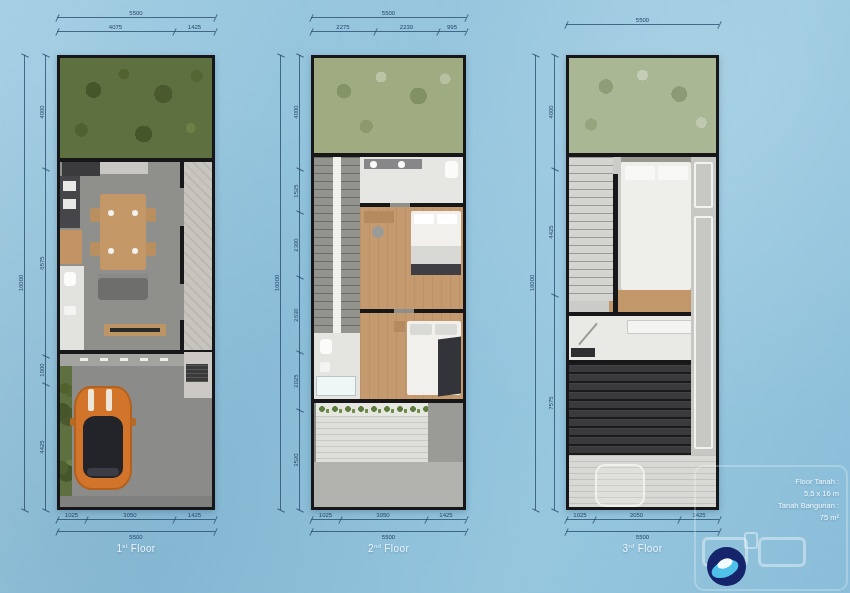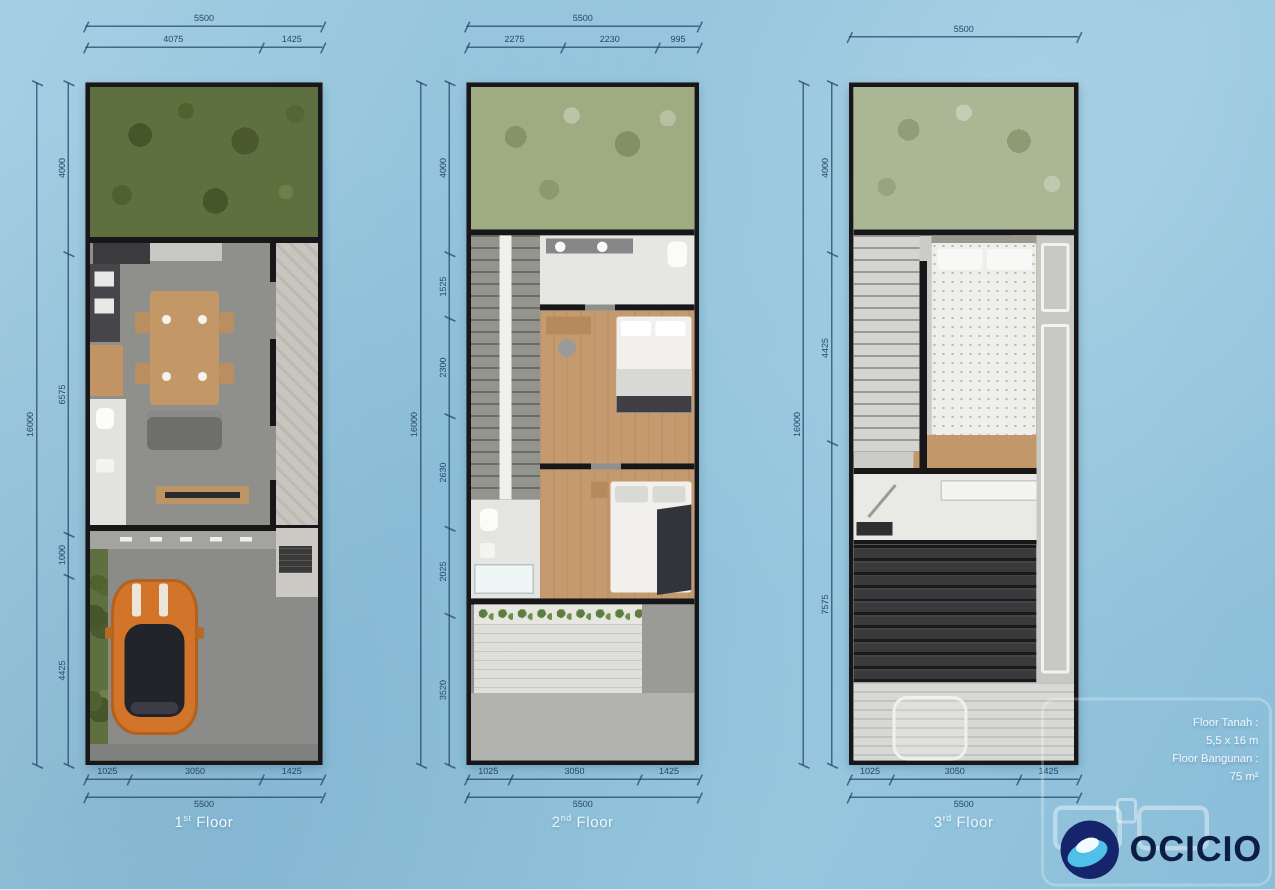--- a/index.html
+++ b/index.html
@@ -353,27 +353,26 @@
     </div>
     <div class="floor-label" style="left:566px;top:543px;width:153px;">
       <span>3</span><sup>rd</sup><span class="w">Floor</span>
     </div>
   </div>
 
   <div class="frame" style="left:694px;top:465px;width:150px;height:122px;"></div>
   <div class="info" style="left:715px;top:476px;width:124px;">
     <div>Floor Tanah :</div>
     <div>5,5 x 16 m</div>
-    <div>Floor Bangunan :</div>
+    <div>Tanah Bangunan :</div>
     <div>75 m²</div>
   </div>
   <div class="ghost" style="left:702px;top:537px;width:40px;height:24px;"></div>
   <div class="ghost" style="left:758px;top:537px;width:42px;height:24px;"></div>
   <div class="ghost" style="left:744px;top:532px;width:10px;height:13px;border-width:2px;border-radius:3px;"></div>
   <div class="logo" style="left:707px;top:547px;">
     <div class="logo-icon">
       <div class="wave"></div>
       <div class="wave2"></div>
     </div>
-    <div class="logo-text">OCICIO</div>
   </div>
 
 </div>
 
 </body></html>

